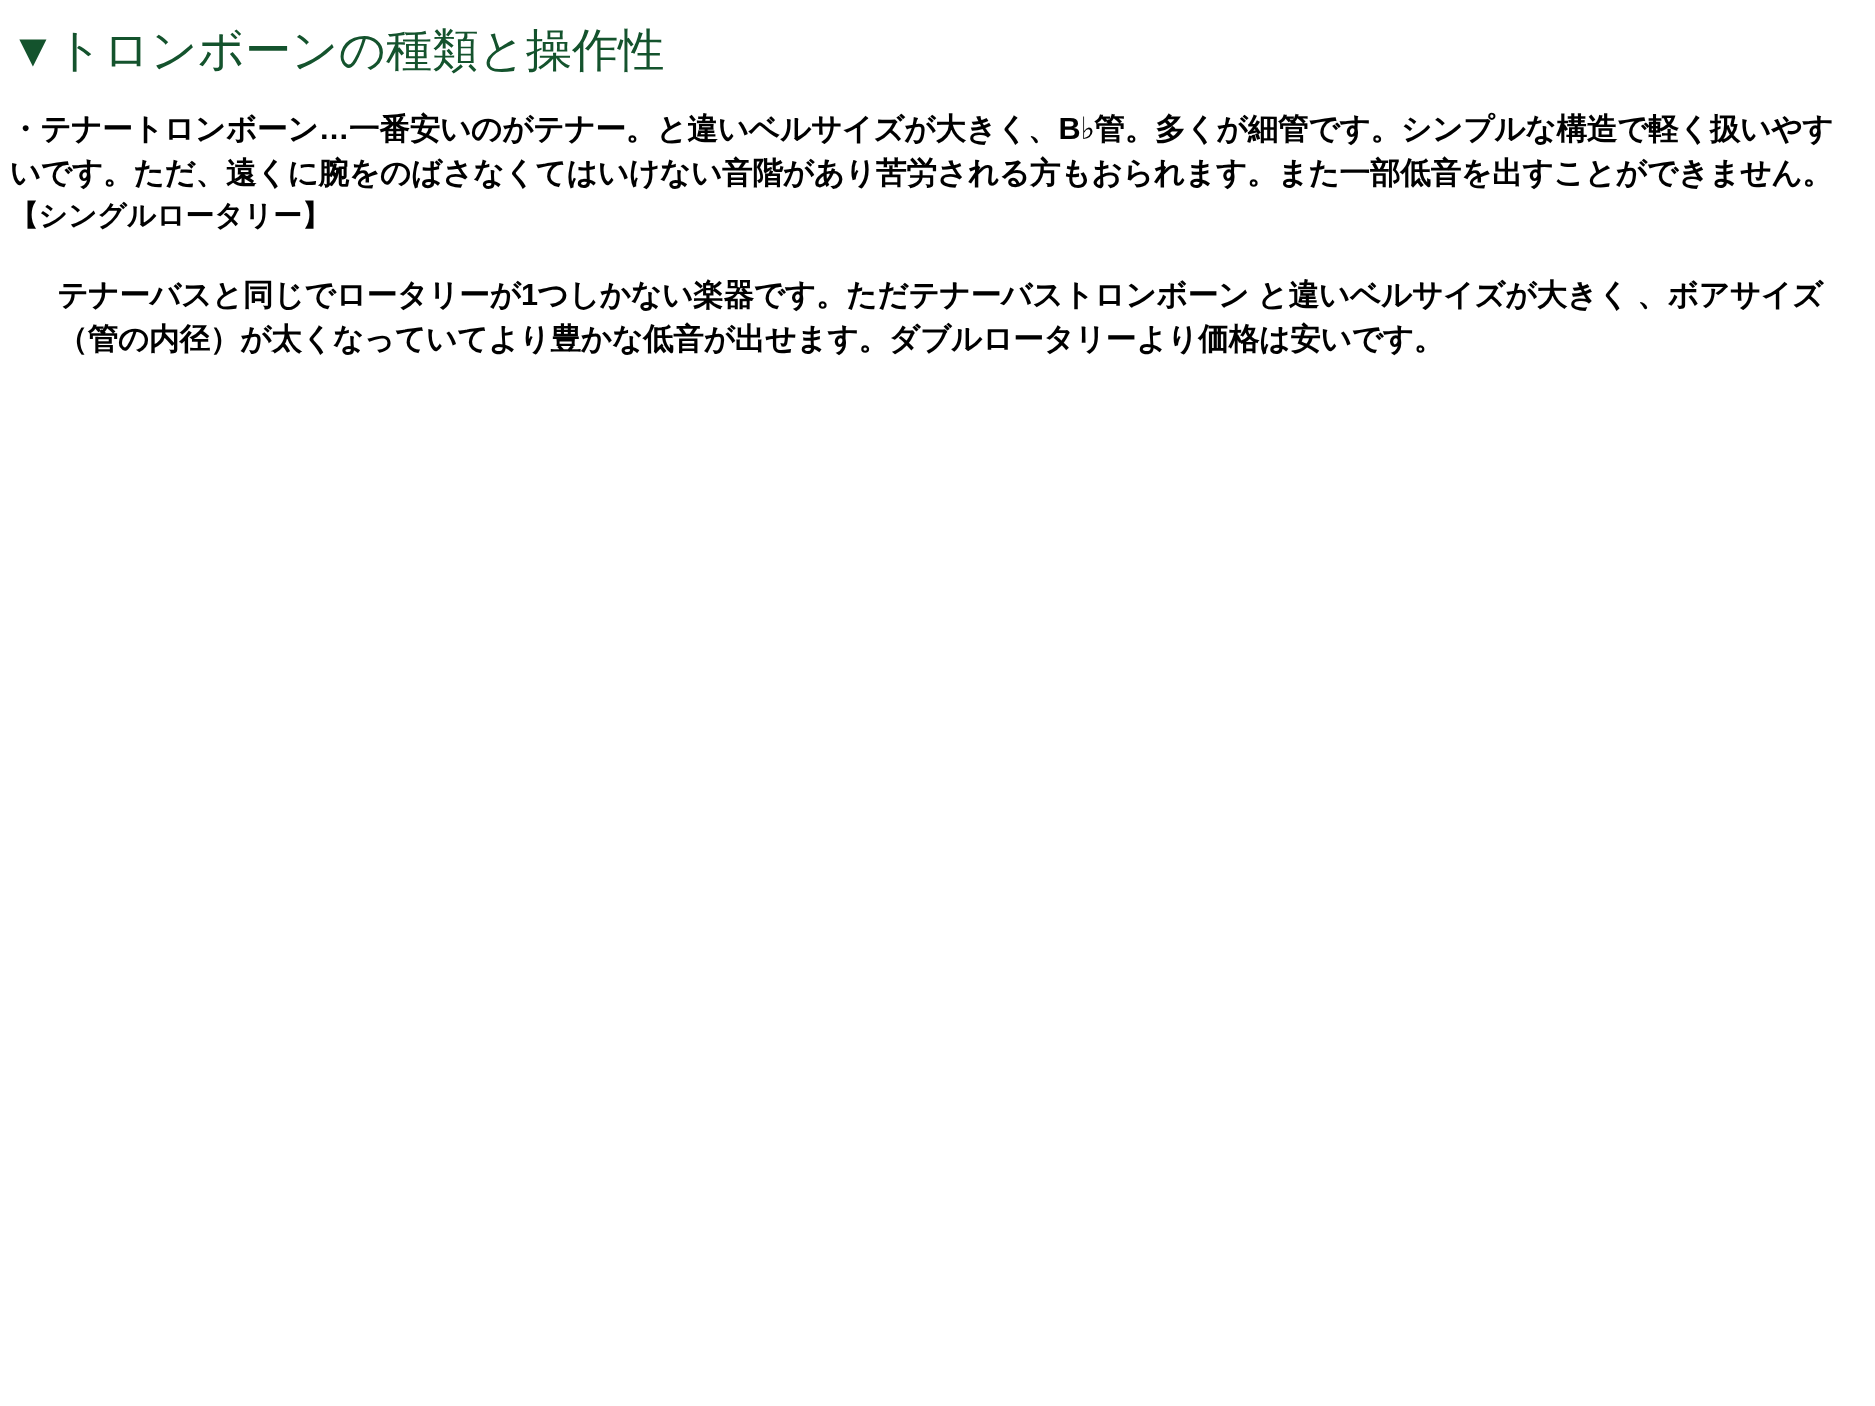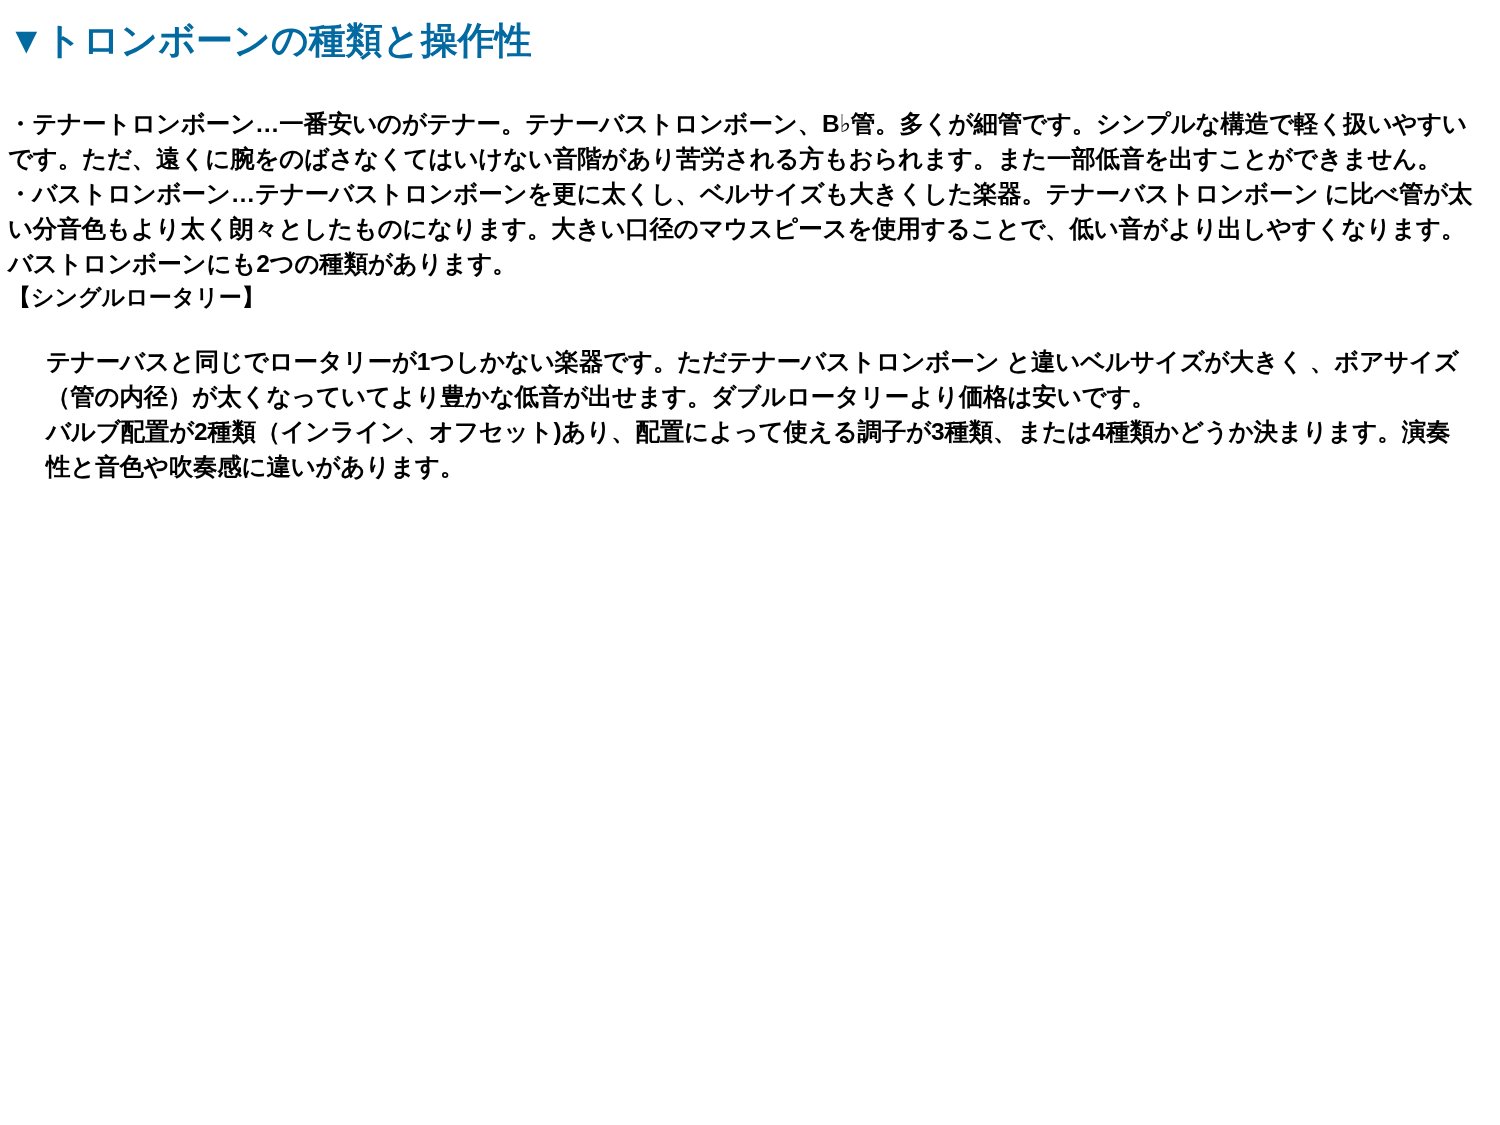--- a/index.html
+++ b/index.html
@@ -13,25 +13,25 @@
     font-family: "Liberation Sans", "DejaVu Sans", sans-serif;
     color: #000000;
   }
   .page {
     width: 1500px;
     min-height: 1125px;
     box-sizing: border-box;
     padding: 14px 26px 20px 8px;
   }
   .doc-title {
-    color: #0369a1;
+    color: #14532d;
     font-size: 37px;
-    font-weight: bold;
+    font-weight: normal;
     line-height: 1.25;
-    margin: 4px 0 42px 0;
+    margin: 4px 0 22px 0;
     letter-spacing: 0px;
     white-space: nowrap;
   }
   .para {
     font-size: 24.5px;
     font-weight: bold;
     line-height: 1.43;
     margin: 0;
     text-align: left;
     letter-spacing: -0.2px;
@@ -53,26 +53,24 @@
     margin: 0;
   }
 </style>
 </head>
 <body>
 
 <div class="page">
 
   <h1 class="doc-title">▼トロンボーンの種類と操作性</h1>
 
-  <p class="para">・テナートロンボーン…一番安いのがテナー。テナーバストロンボーン、B♭管。多くが細管です。シンプルな構造で軽く扱いやすいです。ただ、遠くに腕をのばさなくてはいけない音階があり苦労される方もおられます。また一部低音を出すことができません。</p>
+  <p class="para">・テナートロンボーン…一番安いのがテナー。と違いベルサイズが大きく、B♭管。多くが細管です。シンプルな構造で軽く扱いやすいです。ただ、遠くに腕をのばさなくてはいけない音階があり苦労される方もおられます。また一部低音を出すことができません。</p>
 
 
-  <p class="para gap-lg">・バストロンボーン…テナーバストロンボーンを更に太くし、ベルサイズも大きくした楽器。テナーバストロンボーン に比べ管が太い分音色もより太く朗々としたものになります。大きい口径のマウスピースを使用することで、低い音がより出しやすくなります。バストロンボーンにも2つの種類があります。</p>
 
   <p class="bracket-head">【シングルロータリー】</p>
 
   <p class="para gap-md">テナーバスと同じでロータリーが1つしかない楽器です。ただテナーバストロンボーン と違いベルサイズが大きく 、ボアサイズ （管の内径）が太くなっていてより豊かな低音が出せます。ダブルロータリーより価格は安いです。</p>
 
 
 
-  <p class="para gap-md">バルブ配置が2種類（インライン、オフセット)あり、配置によって使える調子が3種類、または4種類かどうか決まります。演奏性と音色や吹奏感に違いがあります。</p>
 
 </div>
 
 </body></html>

